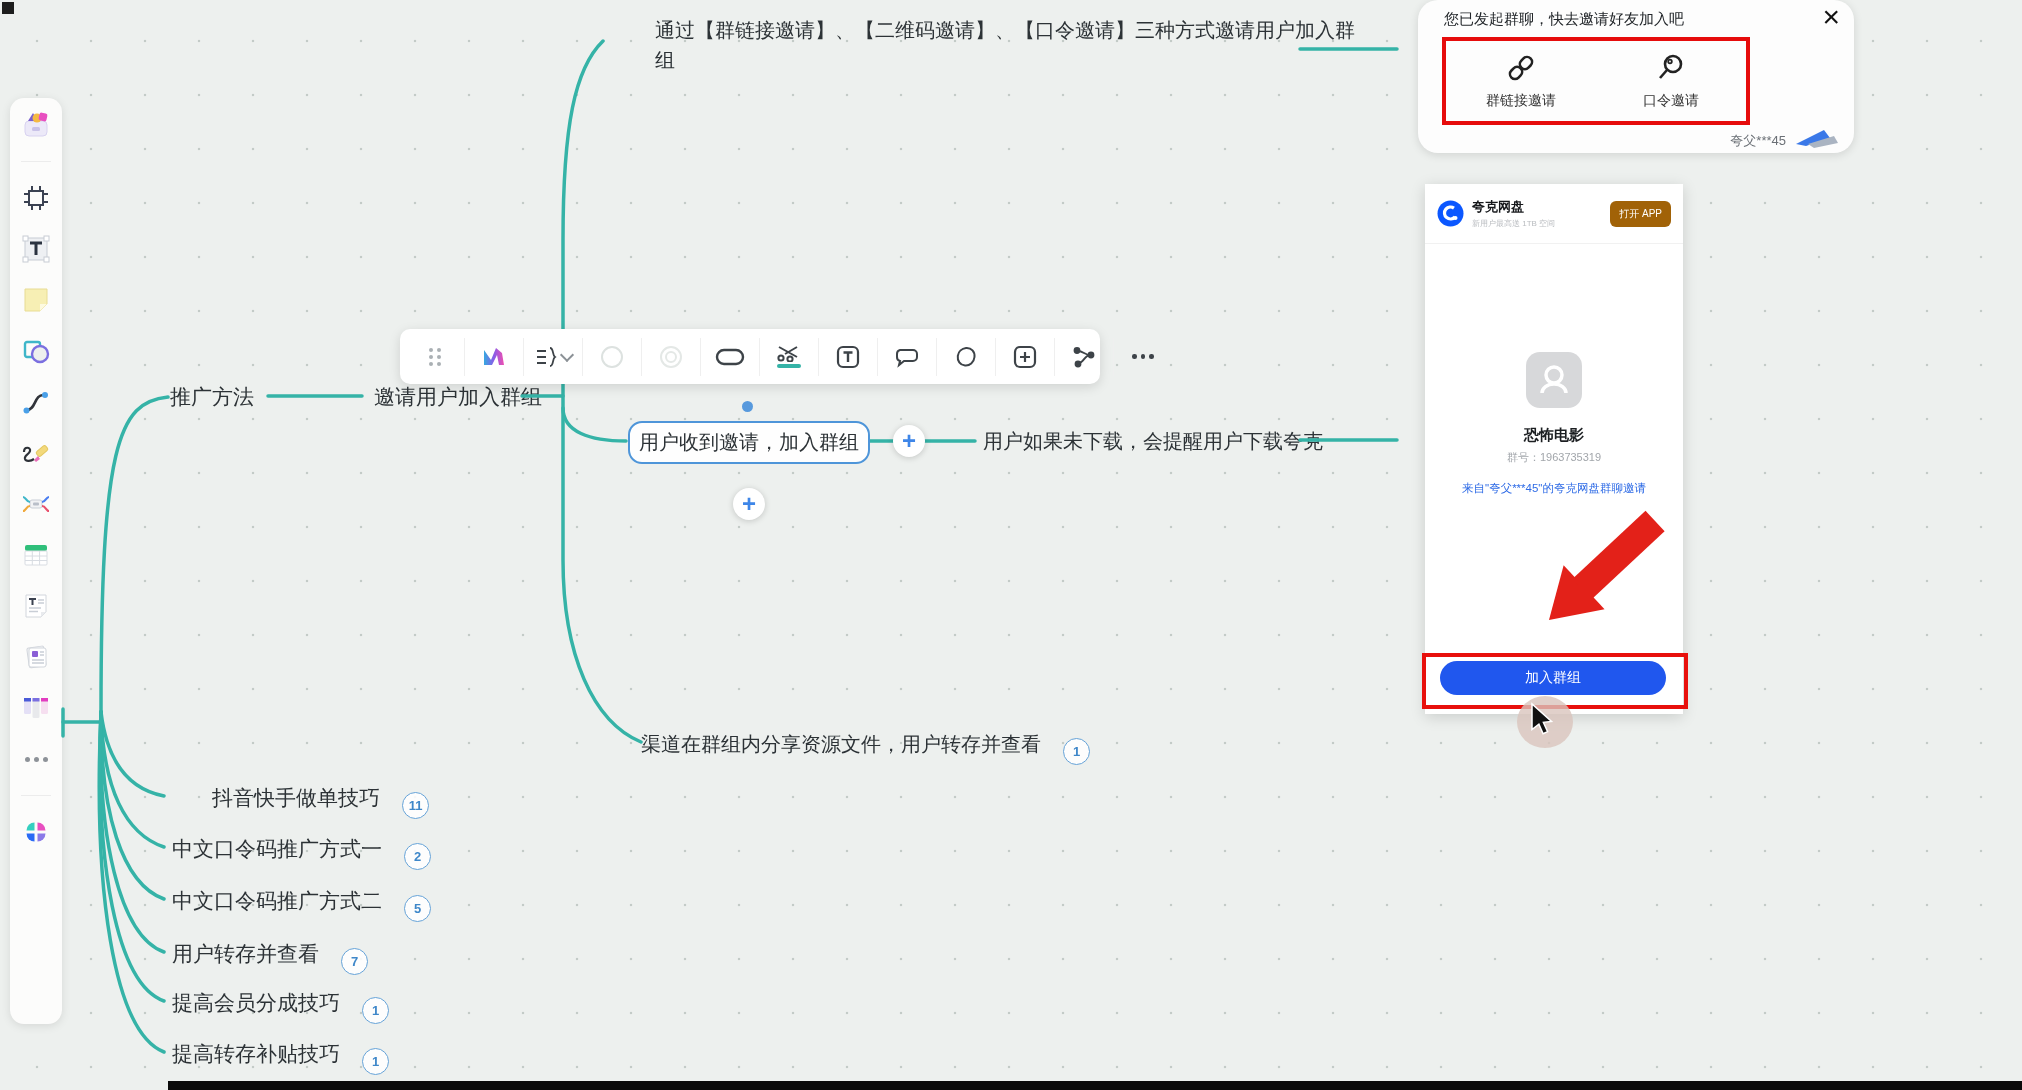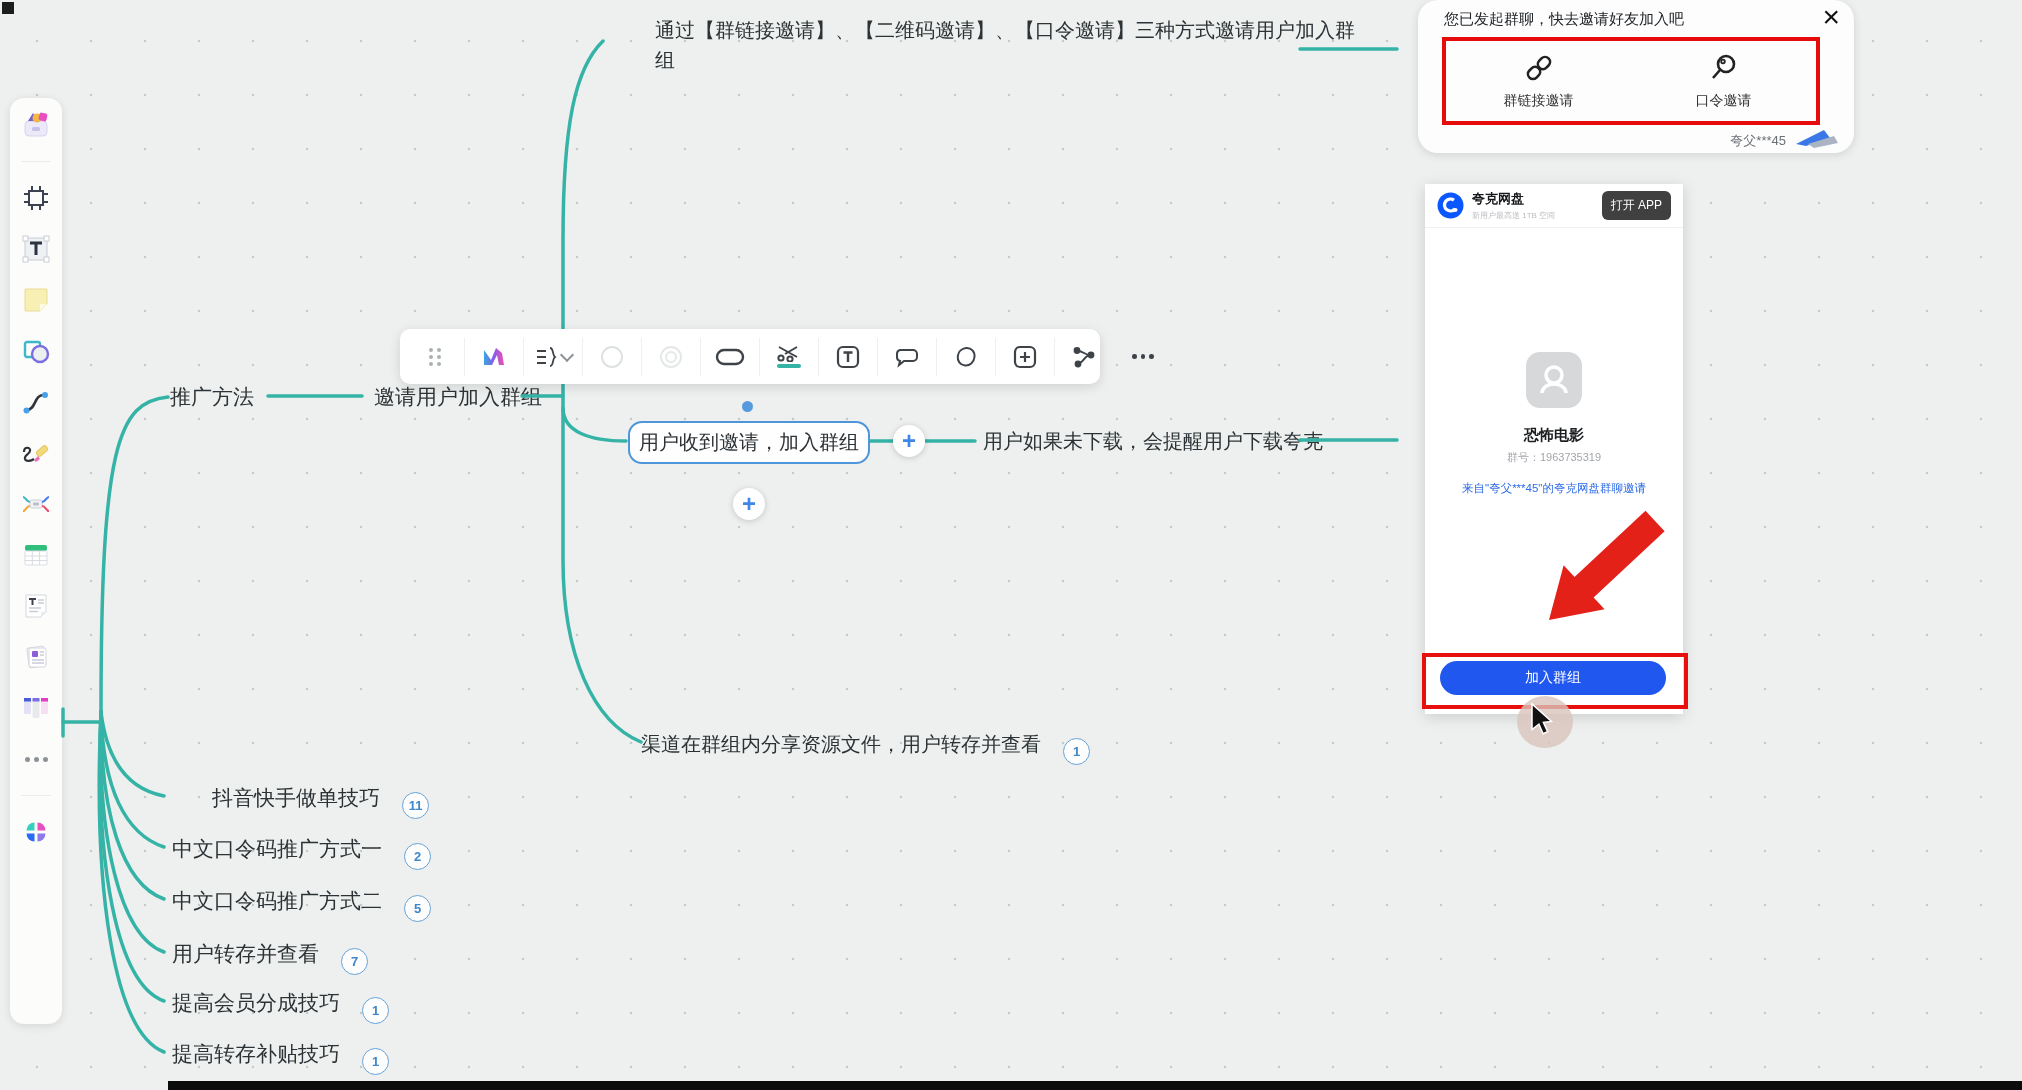--- a/index.html
+++ b/index.html
@@ -38,35 +38,35 @@
     font-weight:500;cursor:pointer;z-index:5;}
   .plus-btn{position:absolute;width:32px;height:32px;border-radius:50%;background:#fff;
     box-shadow:0 1px 6px rgba(0,0,0,.18);color:#3e86e8;font-size:24px;font-weight:bold;display:flex;
     align-items:center;justify-content:center;cursor:pointer;z-index:6;line-height:1;}
   #sel-dot{left:742px;top:401px;width:11px;height:11px;border-radius:50%;background:#5799dd;z-index:6;}
   
   #invite-panel{left:1418px;top:0;width:436px;height:153px;background:#fdfdfd;
     box-shadow:0 2px 10px rgba(0,0,0,.12);z-index:20;border-radius:20px;}
   #invite-title{position:absolute;left:26px;top:10px;font-size:15px;color:#22262a;font-weight:500;}
   #invite-close{position:absolute;right:14px;top:2px;font-size:30px;color:#111;cursor:pointer;line-height:1;}
-  #invite-redbox{position:absolute;left:24px;top:37px;width:378px;height:88px;border:4px solid #e60c0c;
+  #invite-redbox{position:absolute;left:24px;top:37px;width:308px;height:88px;border:4px solid #e60c0c;
     display:flex;box-sizing:border-box;}
   .inv-opt{flex:1;display:flex;flex-direction:column;align-items:center;justify-content:center;gap:8px;cursor:pointer;}
   .inv-opt span{font-size:14px;color:#333;}
   #invite-watermark{position:absolute;right:68px;top:132px;font-size:13px;color:#6b7076;}
   #invite-logo{position:absolute;right:14px;top:128px;}
   
   #phone{left:1425px;top:184px;width:258px;height:530px;background:#fff;
     box-shadow:0 3px 14px rgba(0,0,0,.15);z-index:20;}
-  #ph-header{position:absolute;left:0;top:0;right:0;height:44px;display:flex;align-items:center;
+  #ph-header{position:absolute;left:0;top:0;right:0;height:60px;display:flex;align-items:center;
     padding:0 12px;box-sizing:border-box;border-bottom:1px solid #f1f1f1;gap:8px;}
   #ph-names{display:flex;flex-direction:column;gap:2px;}
   #ph-appname{font-size:13px;font-weight:bold;color:#16181b;}
   #ph-sub{font-size:8px;color:#b9bcc0;}
-  #ph-open{margin-left:auto;background:#404040;color:#fff;font-size:12px;padding:6px 9px;border-radius:6px;
+  #ph-open{margin-left:auto;background:#a16207;color:#fff;font-size:10px;padding:6px 9px;border-radius:6px;
     cursor:pointer;white-space:nowrap;}
   #ph-avatar{position:absolute;left:101px;top:168px;width:56px;height:56px;background:#d7d8da;border-radius:14px;
     display:flex;align-items:center;justify-content:center;overflow:hidden;}
   #ph-group{position:absolute;left:0;right:0;top:242px;text-align:center;font-size:15px;font-weight:bold;color:#1c1f22;}
   #ph-no{position:absolute;left:0;right:0;top:266px;text-align:center;font-size:11px;color:#a2a6ab;}
   #ph-link{position:absolute;left:0;right:0;top:297px;text-align:center;font-size:11.5px;color:#2e6be6;cursor:pointer;}
   #ph-joinbox{position:absolute;left:-3px;top:469px;width:258px;height:48px;border:4px solid #e8100c;}
   #ph-join{position:absolute;left:15px;top:477px;width:226px;height:34px;background:#2057ee;border-radius:17px;
     color:#fff;font-size:14px;display:flex;align-items:center;justify-content:center;cursor:pointer;}
   

